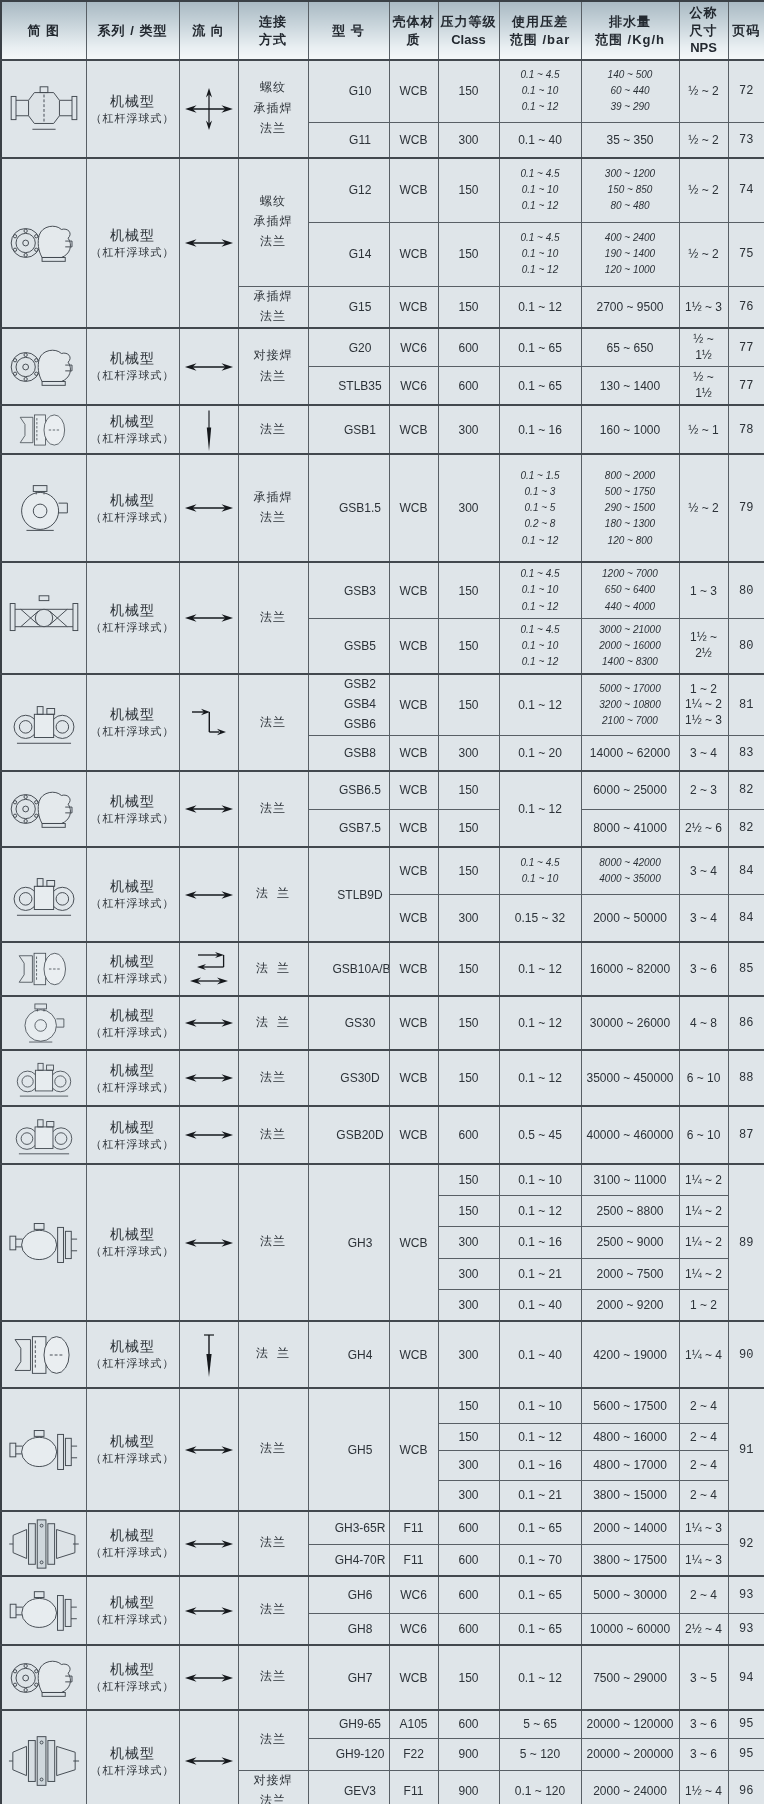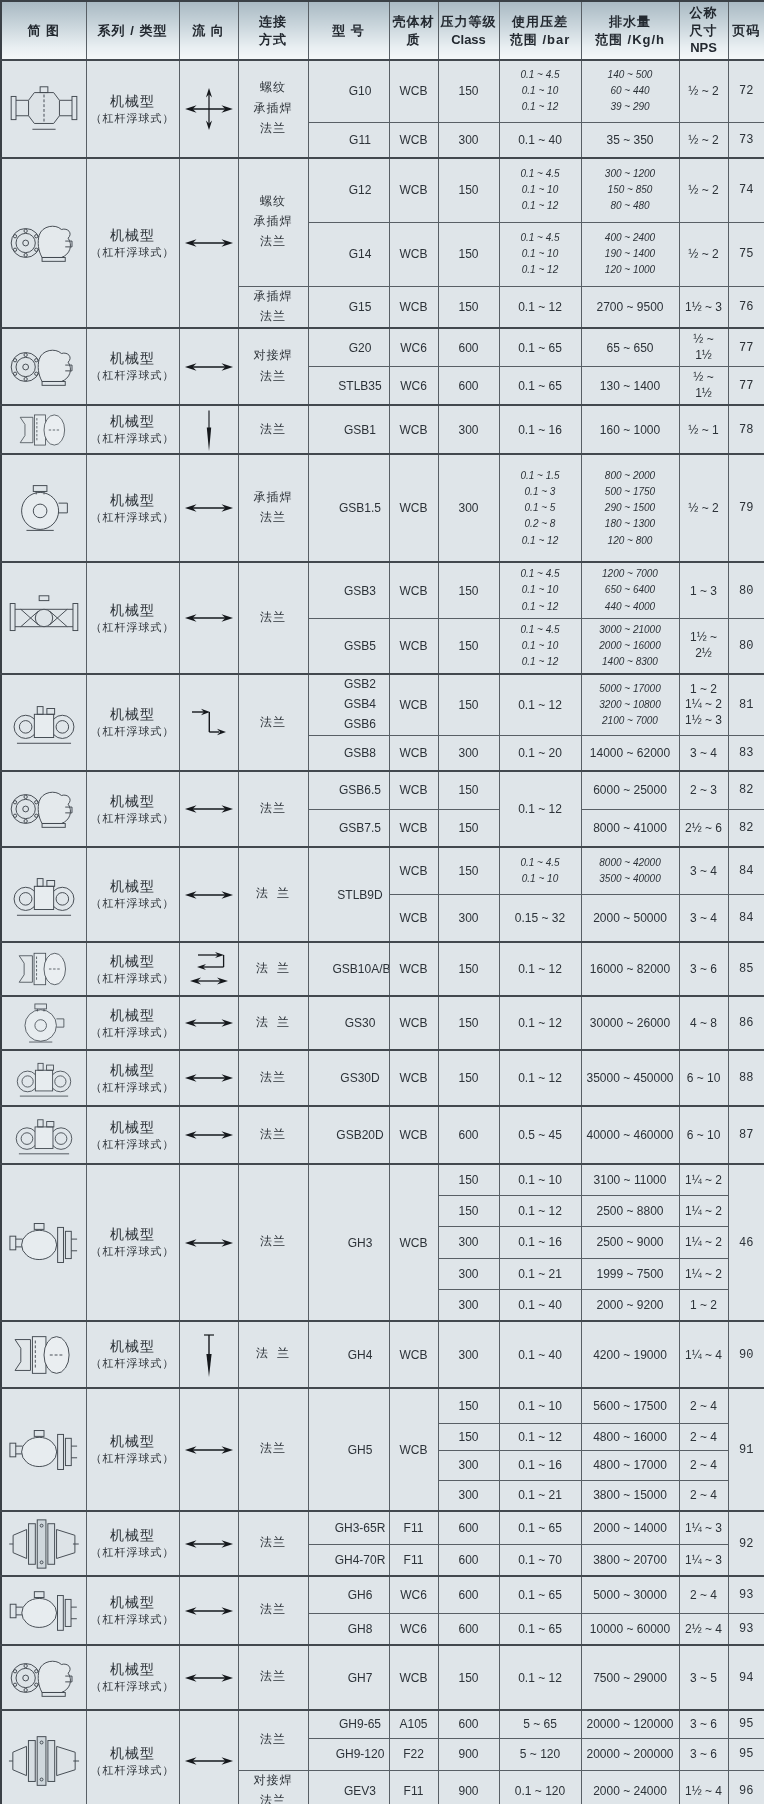--- a/index.html
+++ b/index.html
@@ -585,21 +585,21 @@
         </td>
   <td class="mdl" rowspan="2">STLB9D</td>
   <td class="mat">WCB</td>
   <td class="cls">150</td>
   <td class="dp">
           <span>0.1 ~ 4.5</span>
           <span>0.1 ~ 10</span>
         </td>
   <td class="cap">
           <span>8000 ~ 42000</span>
-          <span>3500 ~ 40000</span>
+          <span>4000 ~ 35000</span>
         </td>
   <td class="nps">3 ~ 4</td>
   <td class="pg">84</td>
 </tr>
 <tr style="height:48px">
   <td class="mat">WCB</td>
   <td class="cls">300</td>
   <td class="dp">0.15 ~ 32</td>
   <td class="cap">2000 ~ 50000</td>
   <td class="nps">3 ~ 4</td>
@@ -731,38 +731,38 @@
         </td>
   <td class="conn" rowspan="5">
           <span>法兰</span>
         </td>
   <td class="mdl" rowspan="5">GH3</td>
   <td class="mat" rowspan="5">WCB</td>
   <td class="cls">150</td>
   <td class="dp">0.1 ~ 10</td>
   <td class="cap">3100 ~ 11000</td>
   <td class="nps">1¼ ~ 2</td>
-  <td class="pg" rowspan="5">46</td>
+  <td class="pg" rowspan="5">89</td>
 </tr>
 <tr style="height:31px">
   <td class="cls">150</td>
   <td class="dp">0.1 ~ 12</td>
   <td class="cap">2500 ~ 8800</td>
   <td class="nps">1¼ ~ 2</td>
 </tr>
 <tr style="height:32px">
   <td class="cls">300</td>
   <td class="dp">0.1 ~ 16</td>
   <td class="cap">2500 ~ 9000</td>
   <td class="nps">1¼ ~ 2</td>
 </tr>
 <tr style="height:31px">
   <td class="cls">300</td>
   <td class="dp">0.1 ~ 21</td>
-  <td class="cap">1999 ~ 7500</td>
+  <td class="cap">2000 ~ 7500</td>
   <td class="nps">1¼ ~ 2</td>
 </tr>
 <tr style="height:32px">
   <td class="cls">300</td>
   <td class="dp">0.1 ~ 40</td>
   <td class="cap">2000 ~ 9200</td>
   <td class="nps">1 ~ 2</td>
 </tr>
 
 <tr class="gs" style="height:67px">
@@ -861,21 +861,21 @@
   <td class="dp">0.1 ~ 65</td>
   <td class="cap">2000 ~ 14000</td>
   <td class="nps">1¼ ~ 3</td>
   <td class="pg" rowspan="2">92</td>
 </tr>
 <tr style="height:32px">
   <td class="mdl">GH4-70R</td>
   <td class="mat">F11</td>
   <td class="cls">600</td>
   <td class="dp">0.1 ~ 70</td>
-  <td class="cap">3800 ~ 20700</td>
+  <td class="cap">3800 ~ 17500</td>
   <td class="nps">1¼ ~ 3</td>
 </tr>
 
 <tr class="gs" style="height:37px">
   <td class="diag" rowspan="2">
           <svg class="dg" width="74" height="56" viewBox="0 0 76 58">
             <use href="#dG"></use>
           </svg>
         </td>
   <td class="ser" rowspan="2">

